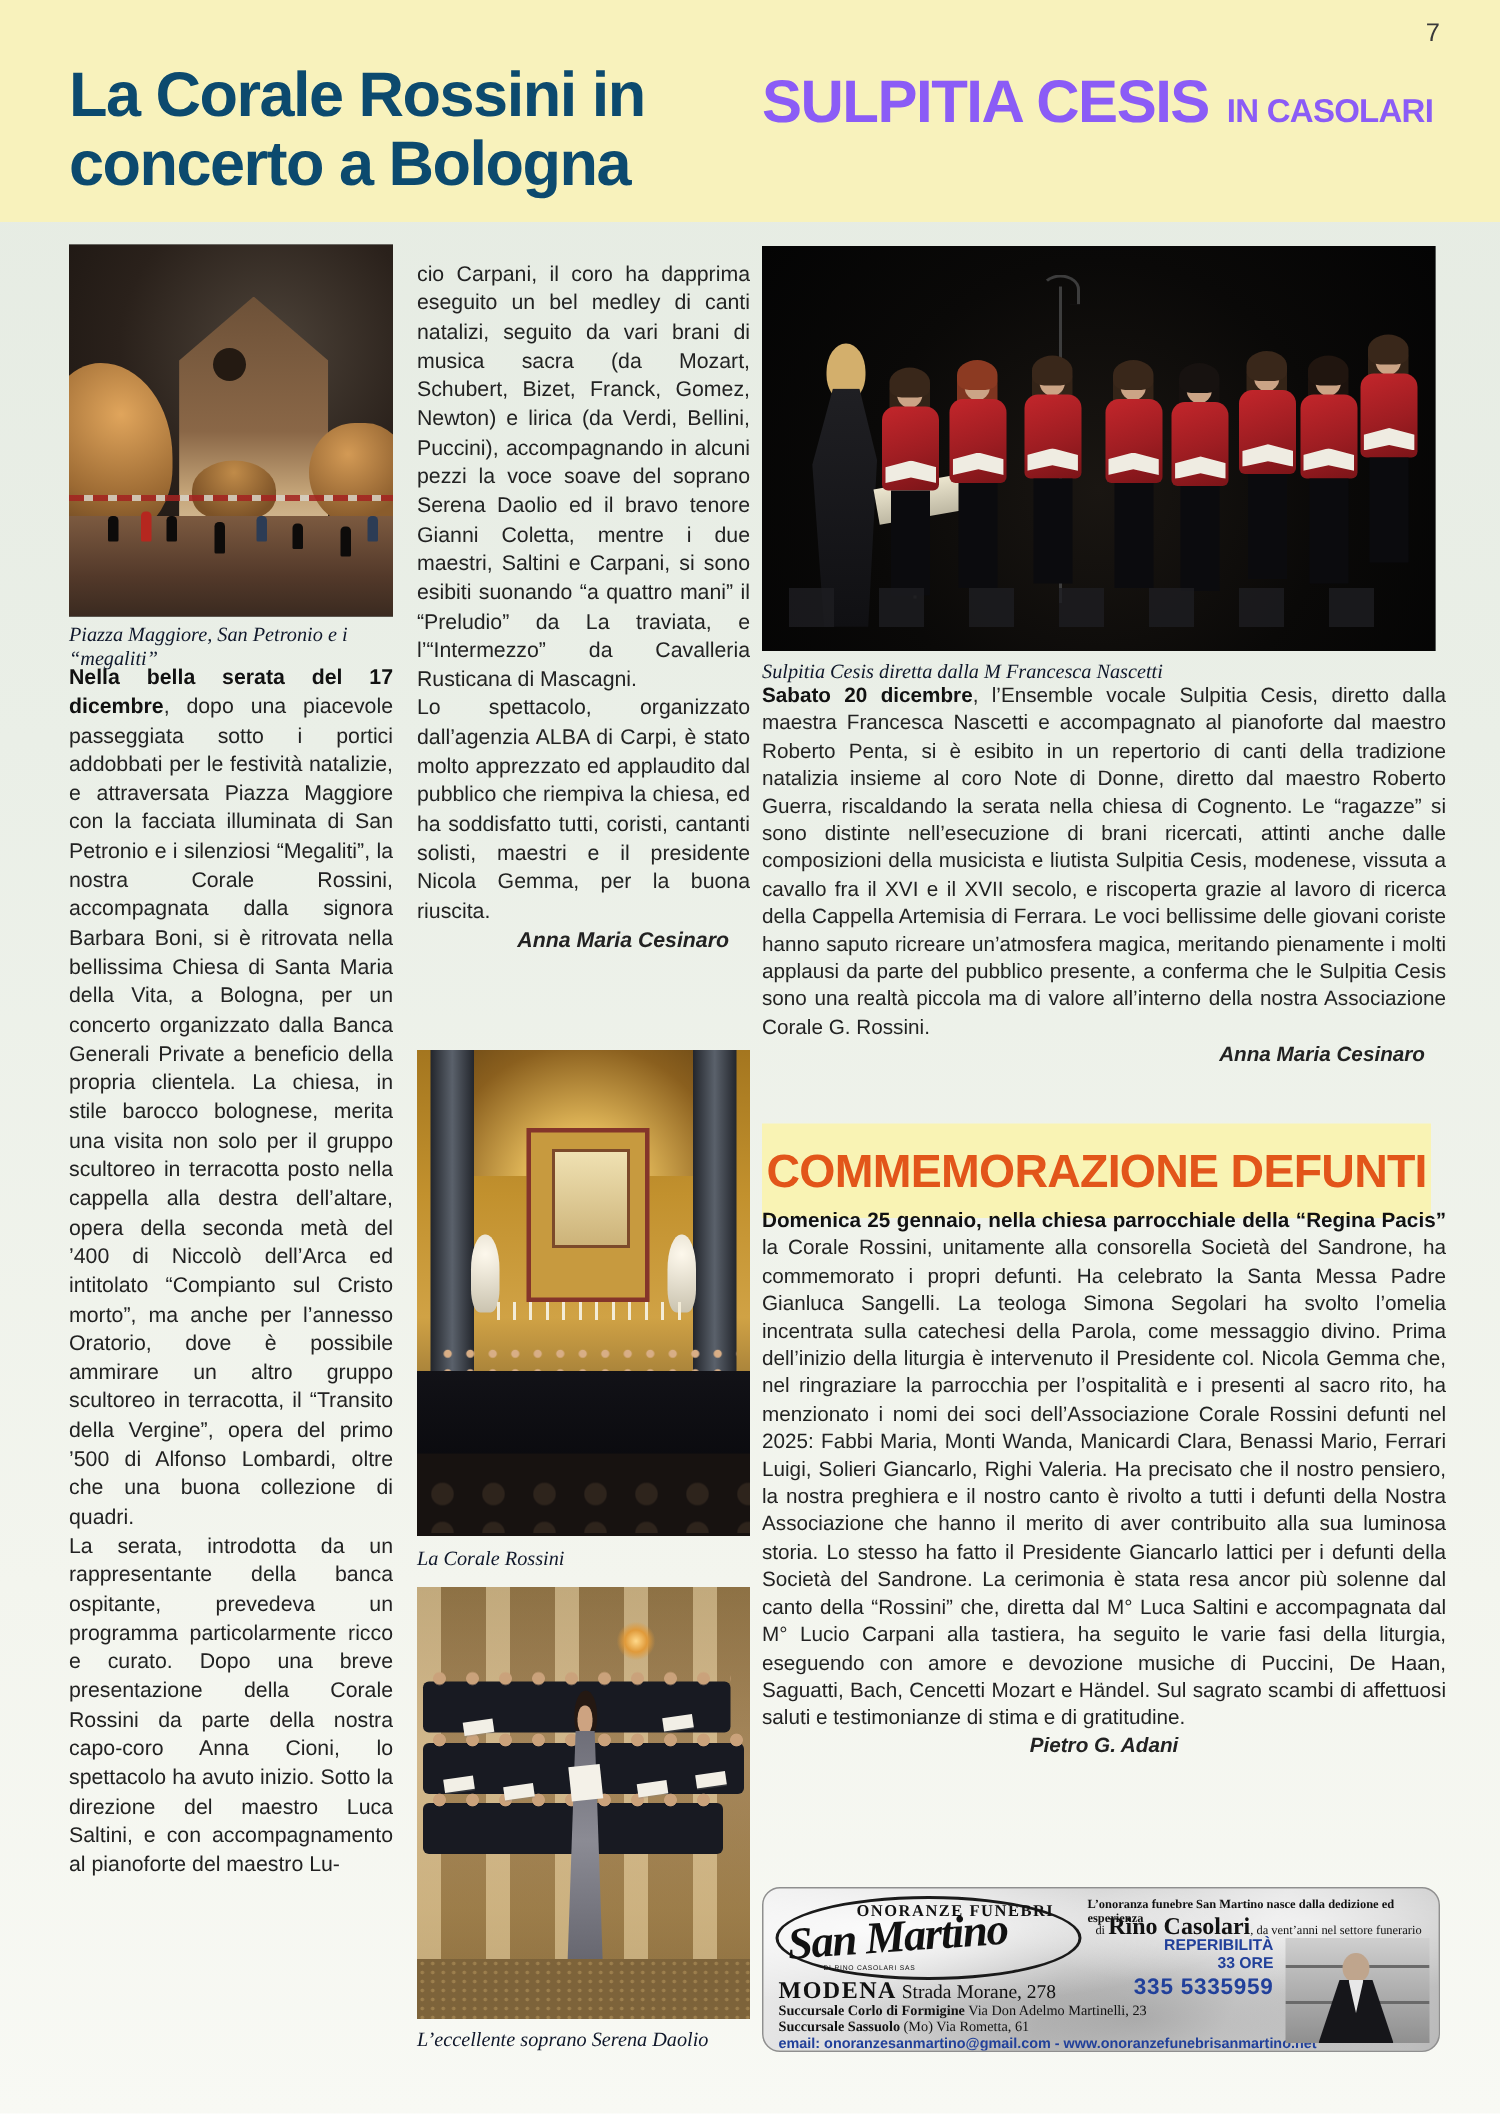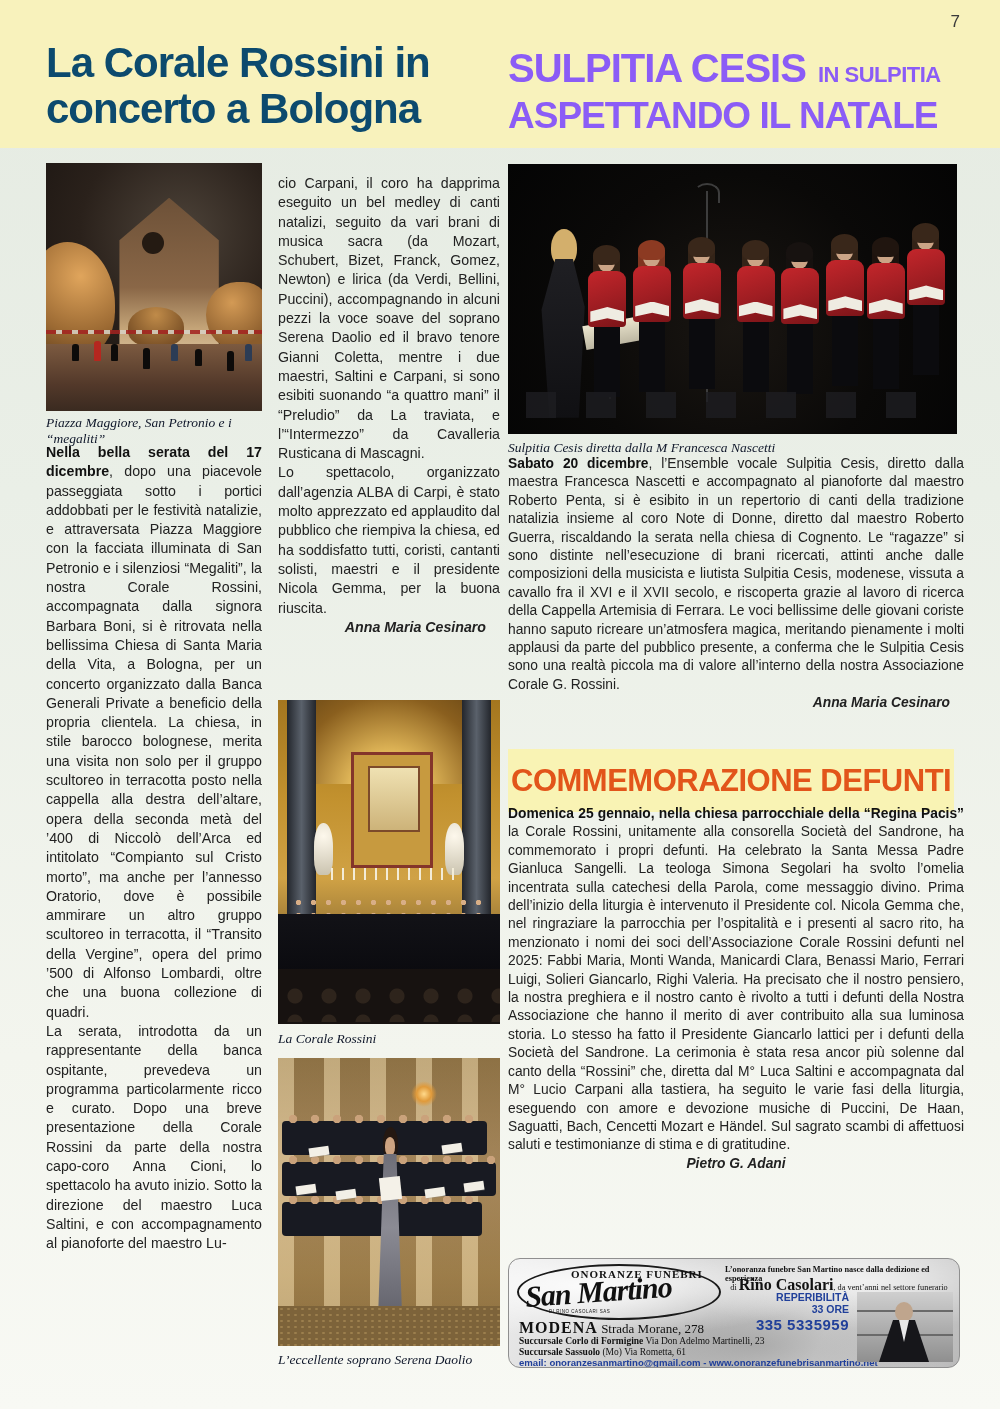--- a/index.html
+++ b/index.html
@@ -221,23 +221,22 @@
 <div class="abs pageno">7</div>
 
 <div class="abs title-left">
   <div>La Corale Rossini in</div>
   <div>concerto a Bologna</div>
 </div>
 
 <div class="abs title-right">
   <div class="tr-row1">
     <span class="tr-main">SULPITIA CESIS</span>
-    <span class="tr-tag">IN SULPITIA</span>
+    <span class="tr-tag">IN CASOLARI</span>
   </div>
-  <div class="tr-row2">ASPETTANDO IL NATALE</div>
 </div>
 
 <div class="abs ph1">
   <div class="sky"></div>
   <div class="facade"></div>
   <div class="rose"></div>
   <div class="portal"></div>
   <div class="rockL"></div>
   <div class="rockM"></div>
   <div class="rockR1"></div>

